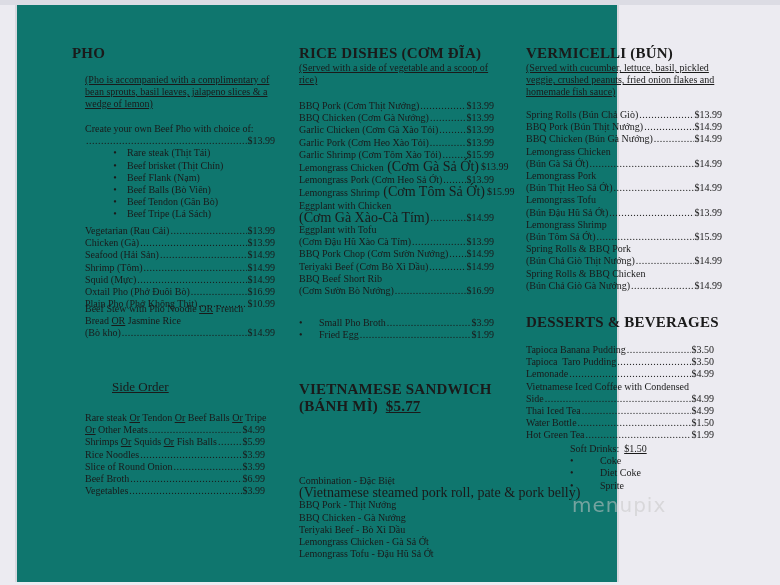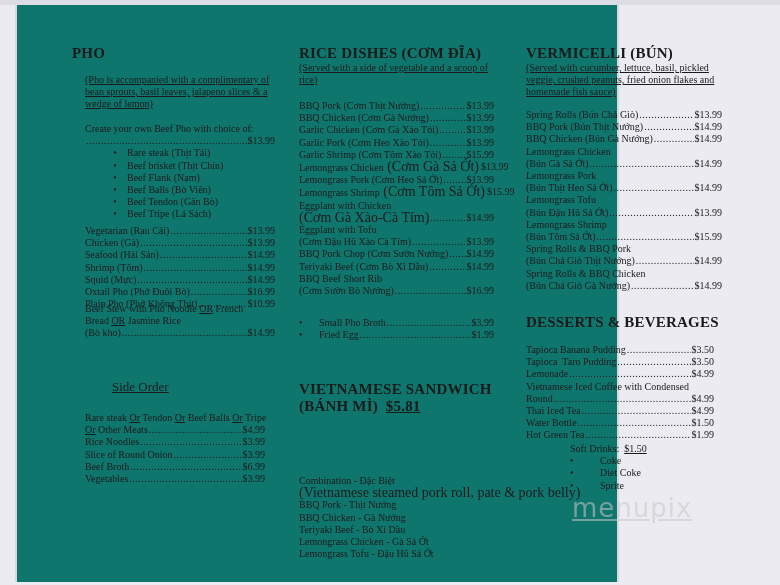--- a/index.html
+++ b/index.html
@@ -47,23 +47,22 @@
   }
   .row .price { flex:0 0 auto; }
   .plain { font-size:10px; line-height:12.2px; white-space:nowrap; }
   .bullet-row { font-size:10px; line-height:12.2px; display:flex; white-space:nowrap; }
   .bullet-row .b { width:24px; text-align:center; flex:0 0 auto; }
   .sm { font-size:14px; }
   u { text-decoration:underline; }
   .center-head { font-size:13px; text-align:left; text-decoration:underline; }
   .watermark {
     position:absolute; left:555px; top:488px;
-    font-family:"DejaVu Sans", sans-serif; font-size:26px; color:#c8c8c8; opacity:0.55;
+    font-family:"DejaVu Sans", sans-serif; font-size:20px; color:#c8c8c8; opacity:0.55;
     letter-spacing:1px;
-    text-decoration:underline;
   }
 </style>
 </head>
 <body>
 
 <div class="topbar"></div>
 <div class="dots">•••</div>
 
 <div class="sheet">
 
@@ -156,20 +155,25 @@
     <div class="center-head" style="position:absolute; top:374px; left:40px; width:140px;">Side Order</div>
 
     <div style="position:absolute; top:407px; left:13px; width:180px;">
       <div class="plain"><span>Rare steak </span><u>Or</u><span> Tendon </span><u>Or</u><span> Beef Balls </span><u>Or</u><span> Tripe</span></div>
       <div class="row">
           <span class="name"><u>Or</u><span> Other Meats</span></span>
           <span class="dots-fill"></span>
           <span class="price">$4.99</span>
         </div>
       <div class="row">
+          <span class="name"><span>Shrimps </span><u>Or</u><span> Squids </span><u>Or</u><span> Fish Balls</span></span>
+          <span class="dots-fill"></span>
+          <span class="price">$5.99</span>
+        </div>
+      <div class="row">
           <span class="name">Rice Noodles</span>
           <span class="dots-fill"></span>
           <span class="price">$3.99</span>
         </div>
       <div class="row">
           <span class="name">Slice of Round Onion</span>
           <span class="dots-fill"></span>
           <span class="price">$3.99</span>
         </div>
       <div class="row">
@@ -268,21 +272,21 @@
         </div>
       <div class="row">
           <span class="name"><span style="display:inline-block;width:20px;">•</span><span>Fried Egg</span></span>
           <span class="dots-fill"></span>
           <span class="price">$1.99</span>
         </div>
     </div>
 
     <h2 style="position:absolute; top:376px; left:0;">
       <div>VIETNAMESE SANDWICH</div>
-      <div><span>(BÁNH MÌ)</span>&nbsp;&nbsp;<u>$5.81</u></div>
+      <div><span>(BÁNH MÌ)</span>&nbsp;&nbsp;<u>$5.77</u></div>
     </h2>
 
     <div style="position:absolute; top:424px; left:0; width:210px;margin-top:46px;">
       <div class="plain">Combination - Đặc Biệt</div>
       <div class="plain sm">(Vietnamese steamed pork roll, pate &amp; pork belly)</div>
       <div class="plain">BBQ Pork - Thịt Nướng</div>
       <div class="plain">BBQ Chicken - Gà Nướng</div>
       <div class="plain">Teriyaki Beef - Bò Xì Dầu</div>
       <div class="plain">Lemongrass Chicken - Gà Sả Ớt</div>
       <div class="plain">Lemongrass Tofu - Đậu Hũ Sả Ớt</div>
@@ -360,21 +364,21 @@
           <span class="dots-fill"></span>
           <span class="price">$3.50</span>
         </div>
       <div class="row">
           <span class="name">Lemonade</span>
           <span class="dots-fill"></span>
           <span class="price">$4.99</span>
         </div>
       <div class="plain">Vietnamese Iced Coffee with Condensed</div>
       <div class="row">
-          <span class="name">Round</span>
+          <span class="name">Side</span>
           <span class="dots-fill"></span>
           <span class="price">$4.99</span>
         </div>
       <div class="row">
           <span class="name">Thai Iced Tea</span>
           <span class="dots-fill"></span>
           <span class="price">$4.99</span>
         </div>
       <div class="row">
           <span class="name">Water Bottle</span>

